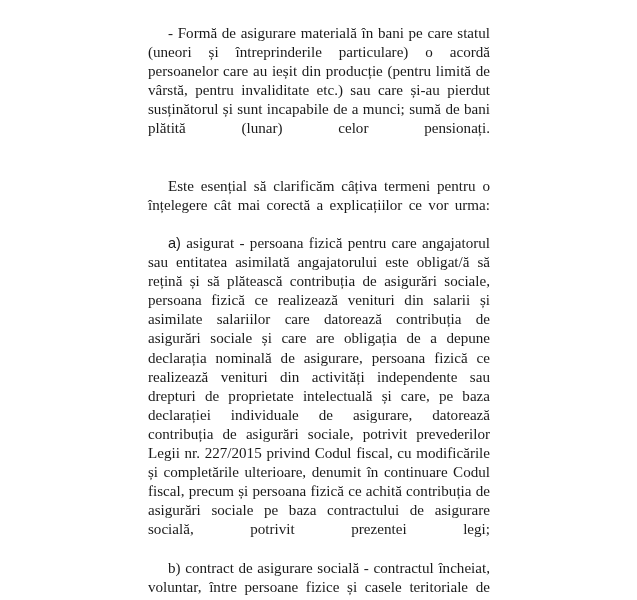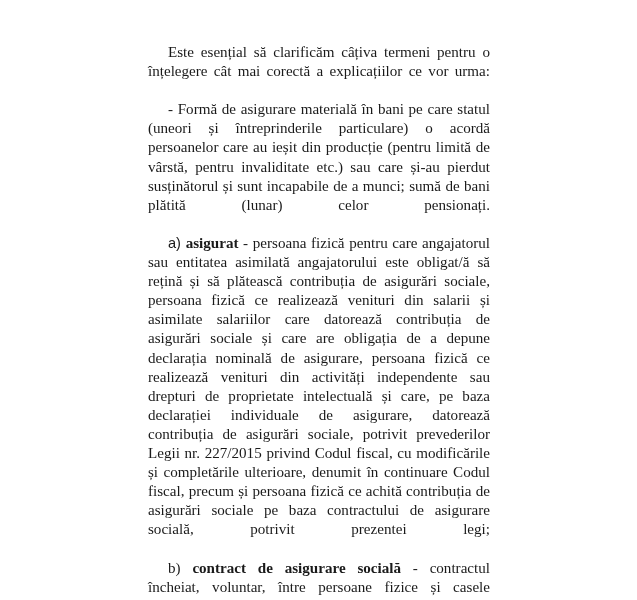--- a/index.html
+++ b/index.html
@@ -46,36 +46,36 @@
   }
 
   
   p.para::after {
     content: "";
     display: inline-block;
     width: 100%;
   }
 
   .bold {
-    font-weight: bold;
+    font-weight: normal;
   }
 
   .marker-sans {
     font-family: "Liberation Sans", "DejaVu Sans", sans-serif;
     font-size: 14.6px;
   }
 </style>
 </head>
 <body>
 
 <div id="page">
   <div id="text-column">
 
+    <p class="para"><span>- Formă de asigurare materială în bani pe care statul (uneori și întreprinderile particulare) o acordă persoanelor care au ieșit din producție (pentru limită de vârstă, pentru invaliditate etc.) sau care și-au pierdut susținătorul și sunt incapabile de a munci; sumă de bani plătită (lunar) celor pensionați.</span></p>
+
     <p class="para gap-before"><span>Este esențial să clarificăm câțiva termeni pentru o înțelegere cât mai corectă a explicațiilor ce vor urma:</span></p>
-
-    <p class="para"><span>- Formă de asigurare materială în bani pe care statul (uneori și întreprinderile particulare) o acordă persoanelor care au ieșit din producție (pentru limită de vârstă, pentru invaliditate etc.) sau care și-au pierdut susținătorul și sunt incapabile de a munci; sumă de bani plătită (lunar) celor pensionați.</span></p>
 
     <p class="para"><span class="marker-sans">a)</span><span> </span><span class="bold">asigurat</span><span> - </span><span>persoana fizică pentru care angajatorul sau entitatea asimilată angajatorului este obligat/ă să rețină și să plătească contribuția de asigurări sociale, persoana fizică ce realizează venituri din salarii și asimilate salariilor care datorează contribuția de asigurări sociale și care are obligația de a depune declarația nominală de asigurare, persoana fizică ce realizează venituri din activități independente sau drepturi de proprietate intelectuală și care, pe baza declarației individuale de asigurare, datorează contribuția de asigurări sociale, potrivit prevederilor Legii nr. 227/2015 privind Codul fiscal, cu modificările și completările ulterioare, denumit în continuare Codul fiscal, precum și persoana fizică ce achită contribuția de asigurări sociale pe baza contractului de asigurare socială, potrivit prezentei legi;</span></p>
 
     <p class="para"><span>b)</span><span> </span><span class="bold">contract de asigurare socială</span><span> - </span><span>contractul încheiat, voluntar, între persoane fizice și casele teritoriale de pensii în scopul asigurării în sistemul public de pensii în vederea obținerii pensiei pentru limită de vârstă, fie pentru completarea stagiului de cotizare, fie în vederea completării venitului asigurat utilizat la calculul acestei categorii de pensie;</span></p>
 
   </div>
 </div>
 
 </body></html>

